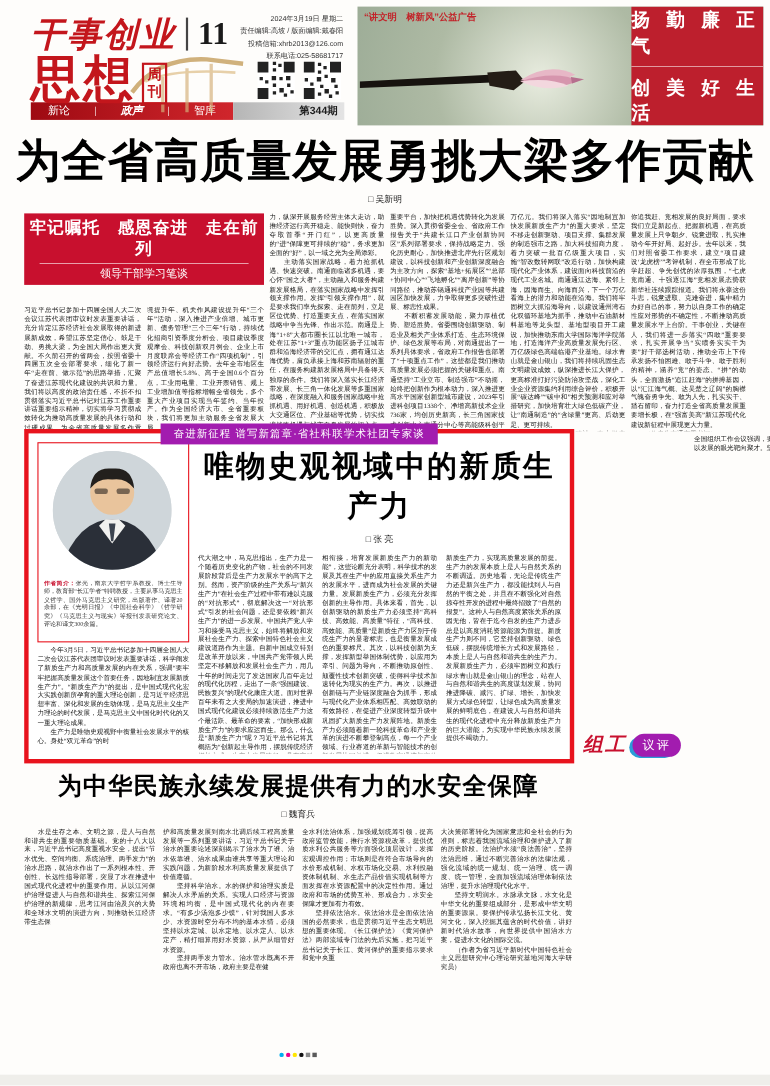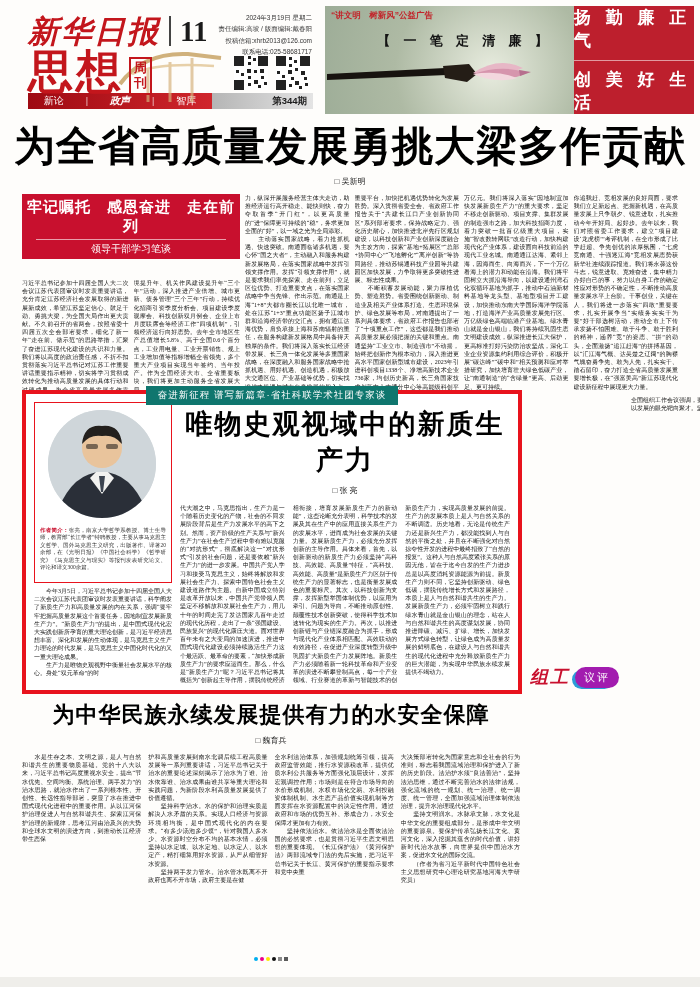--- a/index.html
+++ b/index.html
@@ -33,21 +33,21 @@
 
   
   .ad-banner{position:absolute;left:325px;top:6px;width:369px;height:108px;
              background:radial-gradient(circle at 45% 60%, #e8ecdf 0%, #aebaa4 45%, #96a792 100%);overflow:hidden;}
   .ad-tag{position:absolute;left:6px;top:4px;color:#c2252b;font-size:8.5px;font-weight:bold;
           font-family:"Liberation Sans",sans-serif;}
   .ad-bracket{position:absolute;left:30px;width:220px;top:26px;text-align:center;
               font-size:13px;letter-spacing:5px;color:#141414;font-weight:bold;}
   .brush-svg{position:absolute;left:2px;top:38px;}
   .ad-redbox{position:absolute;right:0;top:0;width:120px;height:108px;background:#bd1f2d;
-             color:#fff;display:flex;flex-direction:column;align-items:center;justify-content:space-between;
+             color:#fff;display:flex;flex-direction:column;align-items:center;justify-content:center;
              font-size:17px;font-weight:bold;letter-spacing:5px;
              font-family:"Liberation Sans",sans-serif;}
   .ad-redbox .rb1{padding-bottom:7px;}
   .ad-redbox .rb2{border-top:1px solid rgba(255,255,255,.55);padding-top:7px;}
 
   
   .lead-title{position:absolute;top:124px;left:0;width:100%;text-align:center;font-size:41px;
               font-weight:900;color:#000;letter-spacing:1px;line-height:1.1;}
   .lead-byline{position:absolute;top:176px;left:0;width:100%;text-align:center;font-size:8px;color:#222;}
   .lead-cols{position:absolute;top:194px;left:22px;width:656px;height:198px;display:flex;gap:5px;}
@@ -58,21 +58,21 @@
   .nb2{font-size:10px;border-top:1px solid rgba(255,255,255,.6);margin:3px 14px 0;padding-top:2px;}
   .lead-left-cols{display:flex;gap:5px;flex:1;margin-top:4px;min-height:0;}
   .lead-col{flex:1;min-width:0;}
   .coltext{font-size:6px;line-height:8.2px;text-align:justify;text-justify:inter-ideograph;
            color:#141414;white-space:pre-line;overflow:hidden;height:100%;word-break:break-all;}
 
   
   .feature-box{position:absolute;left:22px;top:390px;width:500px;height:304px;
                border:4px solid #e8131d;box-sizing:border-box;background:#fff;}
   .feature-label-wrap{position:absolute;top:-10px;left:0;right:0;text-align:center;}
-  .feature-label{background:#0f766e;color:#fff;font-size:9.5px;padding:3px 12px;letter-spacing:1px;
+  .feature-label{background:#a21caf;color:#fff;font-size:9.5px;padding:3px 12px;letter-spacing:1px;
                  font-family:"Liberation Sans",sans-serif;display:inline-block;}
   .fb-inner{display:flex;gap:8px;padding:8px 8px 5px;height:100%;box-sizing:border-box;}
   .fb-left{width:138px;flex:none;display:flex;flex-direction:column;min-height:0;}
   .photo-box{border:1px solid #e8131d;padding:5px 5px 3px;flex:none;}
   .author-intro{font-size:5.5px;line-height:7.4px;text-align:justify;color:#333;margin-top:3px;
                 word-break:break-all;height:52px;overflow:hidden;}
   .intro-label{color:#c8102e;font-weight:bold;}
   .fb-col1{flex:1;margin-top:4px;min-height:0;}
   .fb-right{flex:1;display:flex;flex-direction:column;min-width:0;}
   .fb-title{text-align:center;font-size:27px;font-weight:900;letter-spacing:2px;color:#000;margin-top:4px;}
@@ -105,21 +105,21 @@
   .water-cols{display:flex;gap:7px;height:198px;}
   .water-col{flex:1;min-width:0;}
   .bottom-strip{position:absolute;left:0;bottom:0;width:100%;height:10px;background:#efeeea;}
 </style>
 </head>
 <body>
 
 <div id="page">
 
   <div class="masthead-row">
-    <span class="paper-name">新华日报</span>
+    <span class="paper-name">干事创业</span>
     <span class="page-num">11</span>
   </div>
 
   <svg class="pavilion" width="105" height="62" viewBox="0 0 105 62">
     <path d="M2,40 Q25,8 70,10 L103,14" stroke="#c9a467" stroke-width="4" fill="none"></path>
     <path d="M30,26 L30,58 M52,18 L52,58 M74,14 L74,58" stroke="#d4b27c" stroke-width="3" fill="none" opacity=".8"></path>
     <path d="M14,30 Q40,18 96,22" stroke="#e0c290" stroke-width="2.5" fill="none" opacity=".9"></path>
   </svg>
 
   <div class="sixiang">
@@ -154,21 +154,20 @@
     <span class="nav-item-emph">政声</span>
     <span class="sep">|</span>
     <span>智库</span>
   </div>
   <div class="issue-bar">
     <span>第344期</span>
   </div>
 
   <div class="ad-banner">
     <div class="ad-tag">“讲文明　树新风”公益广告</div>
-    <div class="ad-bracket">【 一 笔 定 清 廉 】</div>
     <svg class="brush-svg" width="230" height="66" viewBox="0 0 230 66">
       <polygon points="0,30 118,24 120,31 0,36" fill="#17130f"></polygon>
       <polygon points="116,22 142,20 150,30 140,38 118,34" fill="#241d16"></polygon>
       <path d="M146,29 Q172,12 196,24 Q180,32 146,29" fill="#e7b7c6"></path>
       <path d="M146,30 Q176,20 200,29 Q178,40 146,30" fill="#d695ad"></path>
       <path d="M146,30 Q170,40 190,34 Q172,26 146,30" fill="#f3d7de"></path>
       <path d="M192,26 L204,28 L193,32 Z" fill="#b66f8e"></path>
     </svg>
     <div class="ad-redbox">
       <div class="rb1">扬 勤 廉 正 气</div>

